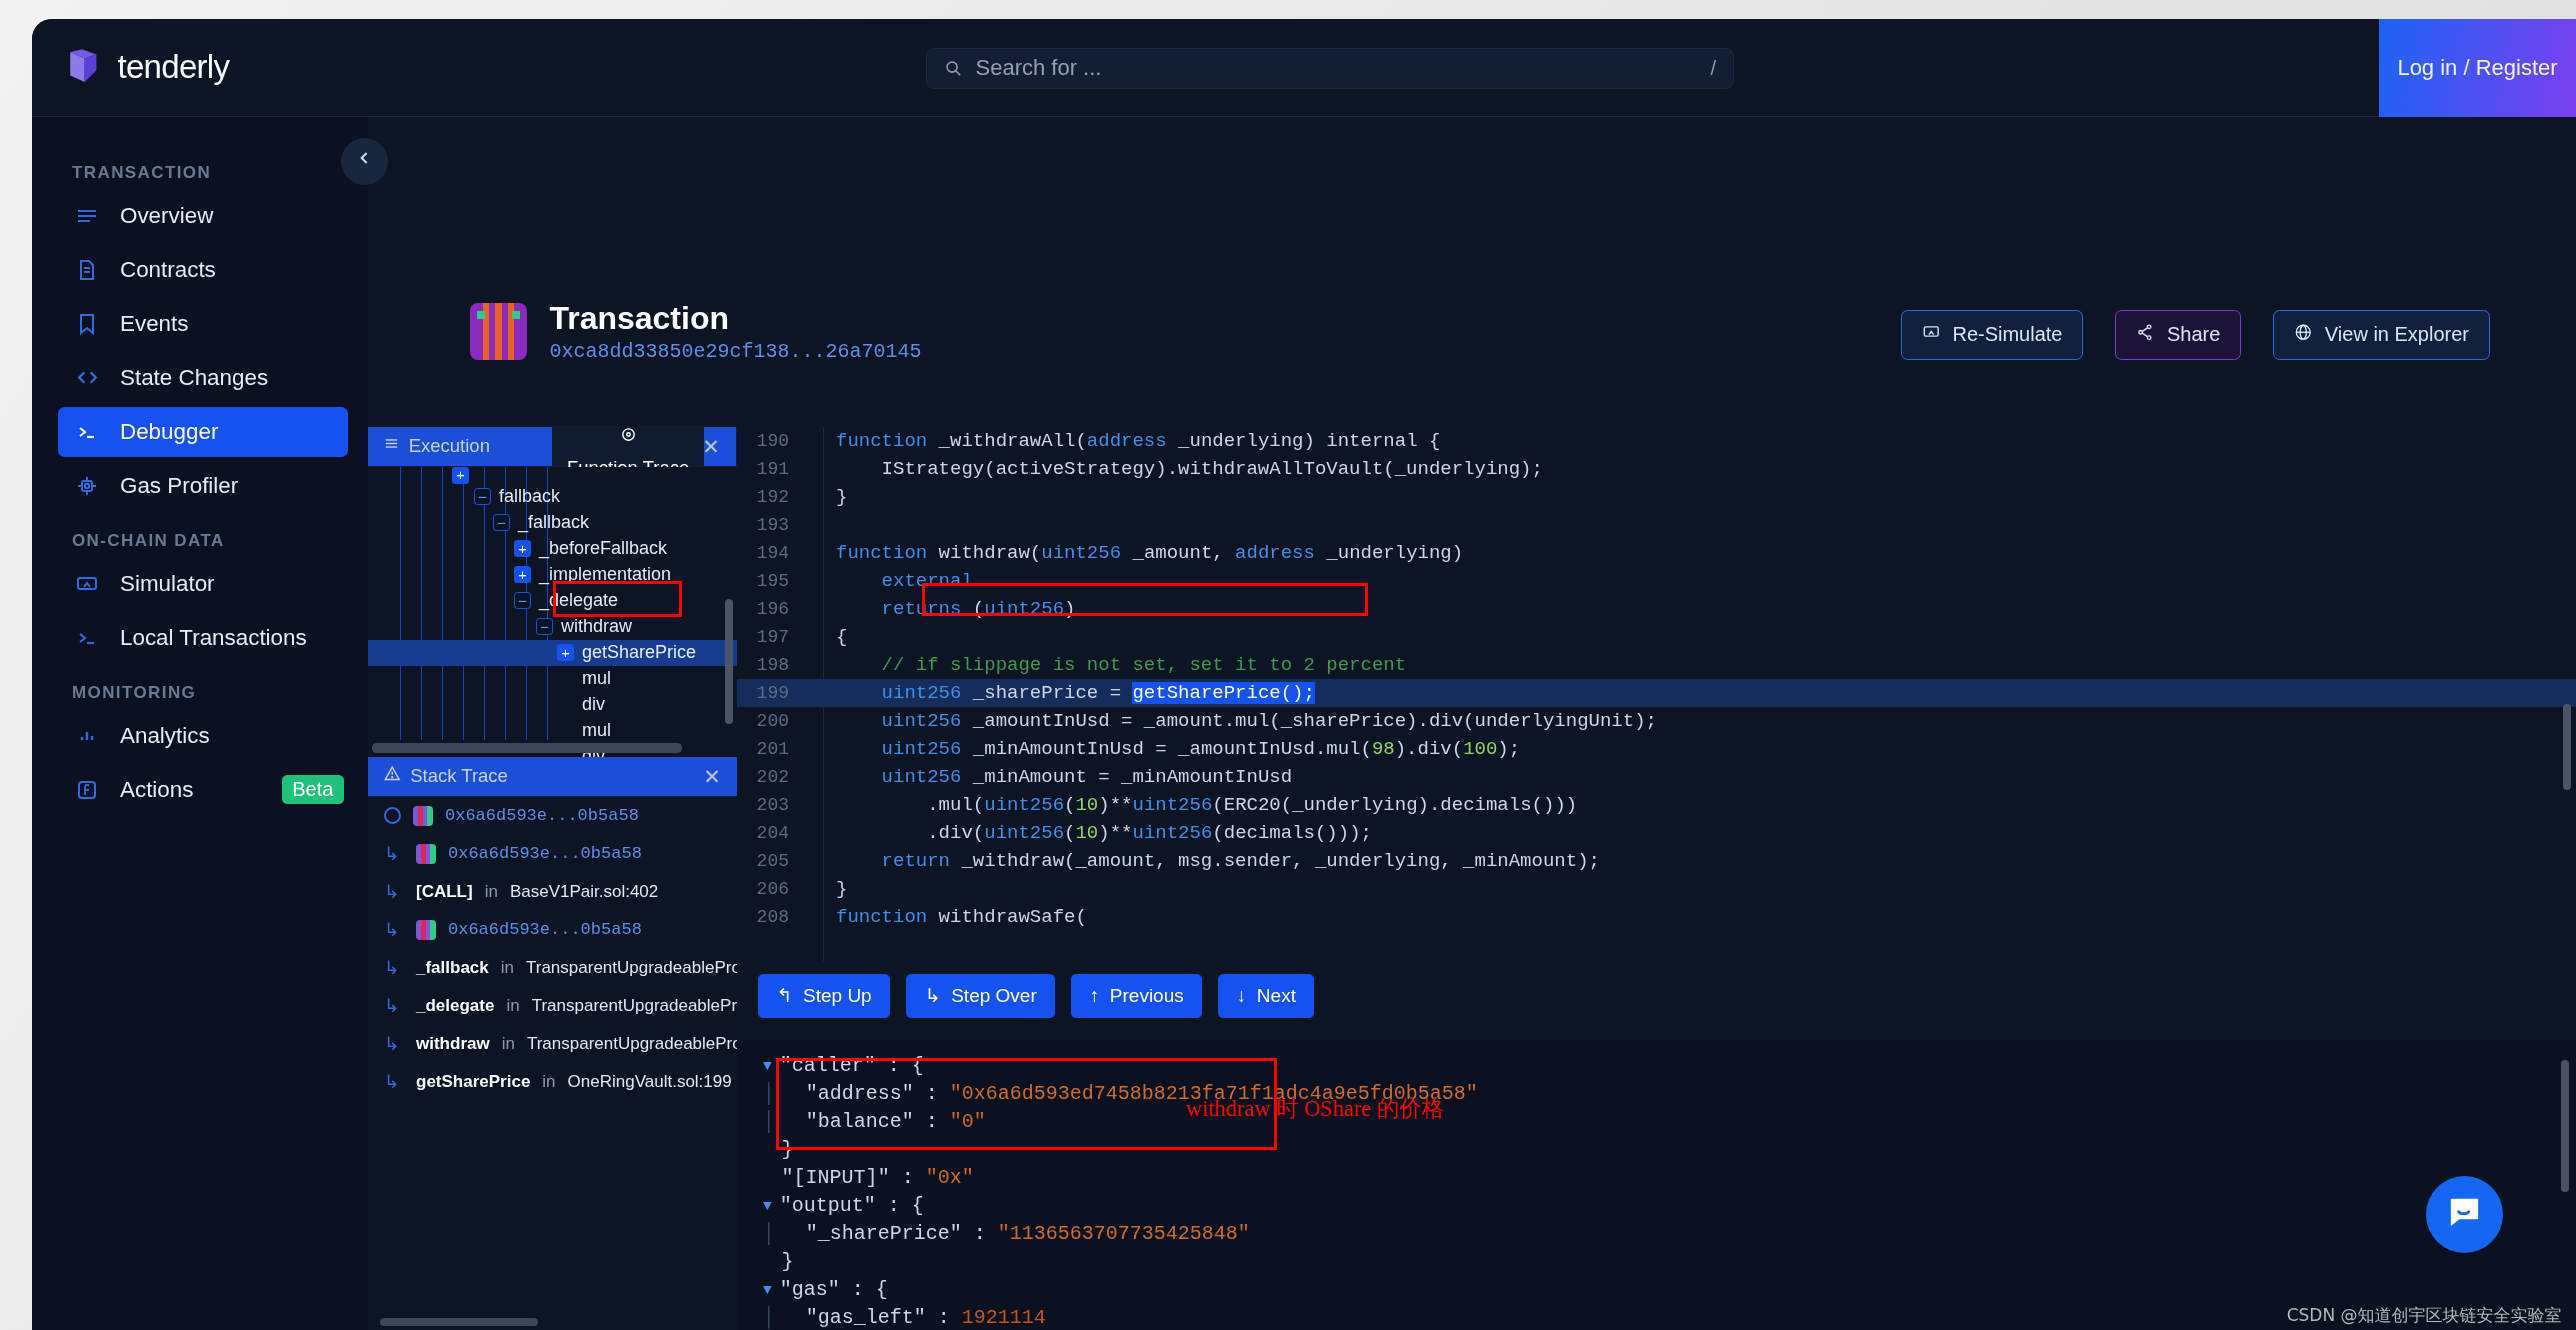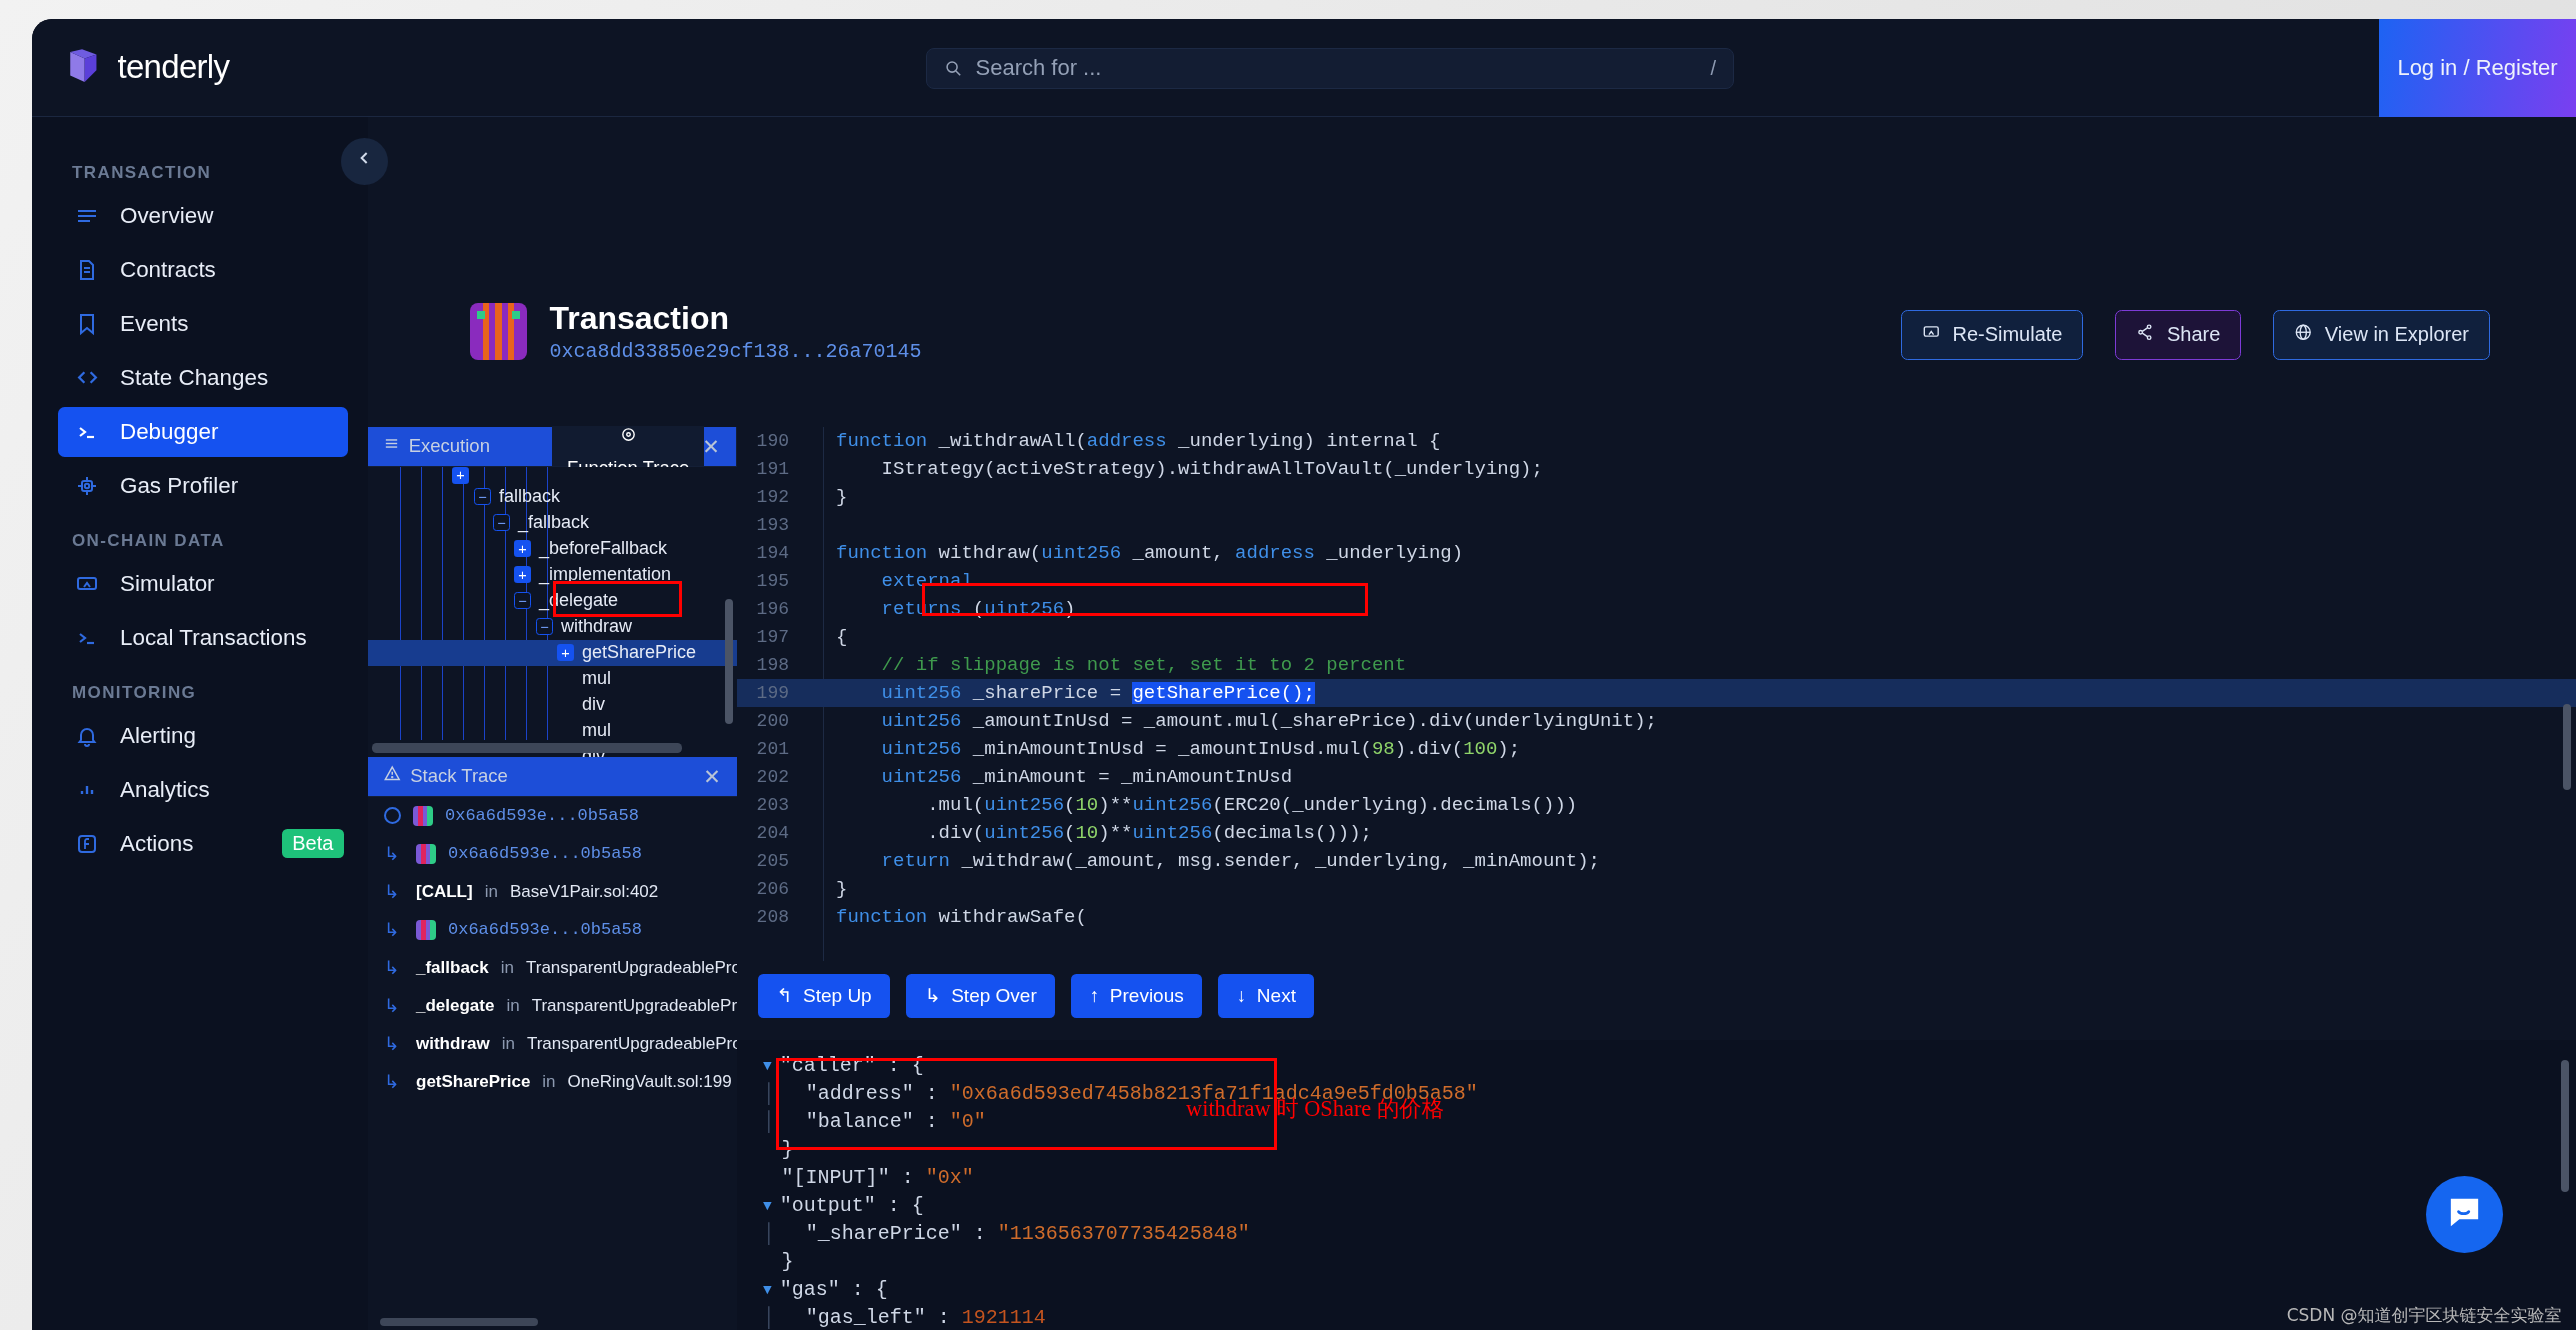--- a/index.html
+++ b/index.html
@@ -414,29 +414,20 @@
           <svg width="24" height="24" viewBox="0 0 24 24" stroke="#2f6ae0" stroke-width="2.2" fill="none">
             <polyline points="5,8 10,12 5,16"></polyline>
               <line x1="12" y1="17" x2="19" y2="17"></line>
           </svg>
         </span>
         <span class="side-label">Local Transactions</span>
       </div>
 
       <div class="side-group-label">MONITORING</div>
 
-      <div class="side-item">
-        <span class="side-ico">
-          <svg width="24" height="24" viewBox="0 0 24 24" stroke="#2f6ae0" stroke-width="2" fill="none">
-            <path d="M6 16V11a6 6 0 0 1 12 0v5l1.5 2H4.5z"></path>
-              <path d="M10 20a2 2 0 0 0 4 0"></path>
-          </svg>
-        </span>
-        <span class="side-label">Alerting</span>
-      </div>
 
       <div class="side-item">
         <span class="side-ico">
           <svg width="24" height="24" viewBox="0 0 24 24" stroke="#2f6ae0" stroke-width="2.4" fill="none">
             <line x1="7" y1="16" x2="7" y2="13"></line>
               <line x1="12" y1="16" x2="12" y2="8"></line>
               <line x1="17" y1="16" x2="17" y2="12"></line>
           </svg>
         </span>
         <span class="side-label">Analytics</span>

